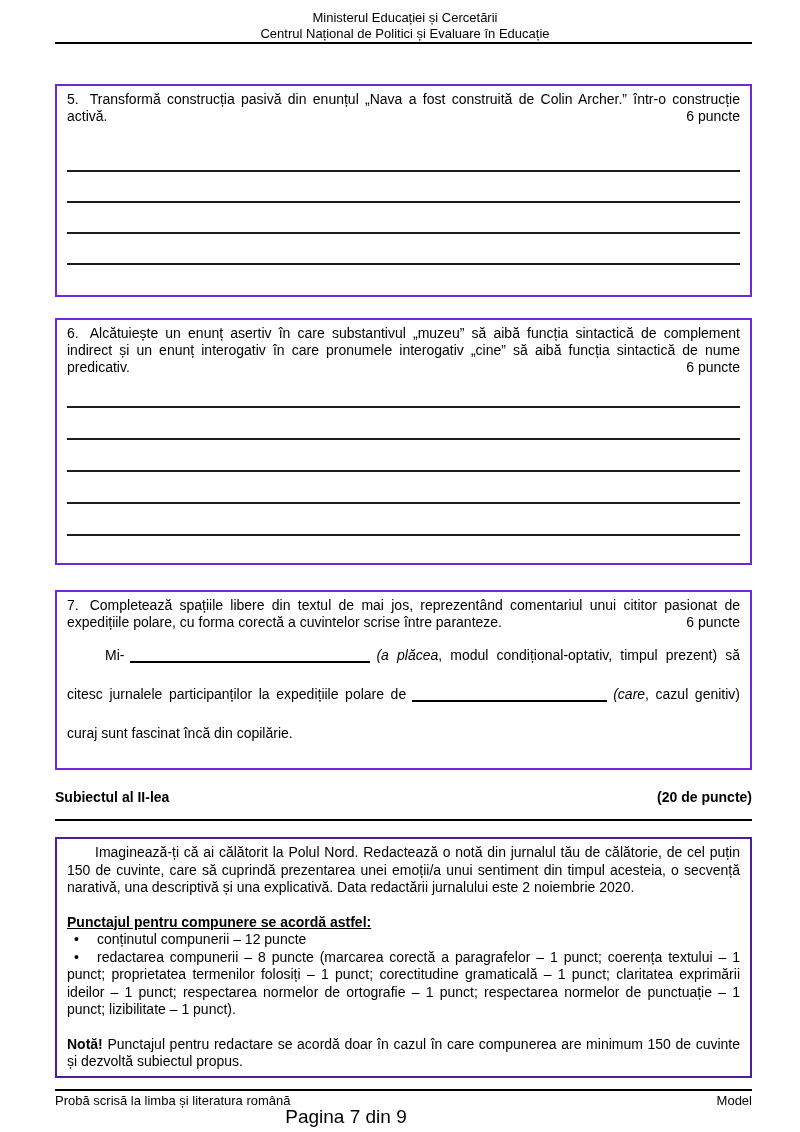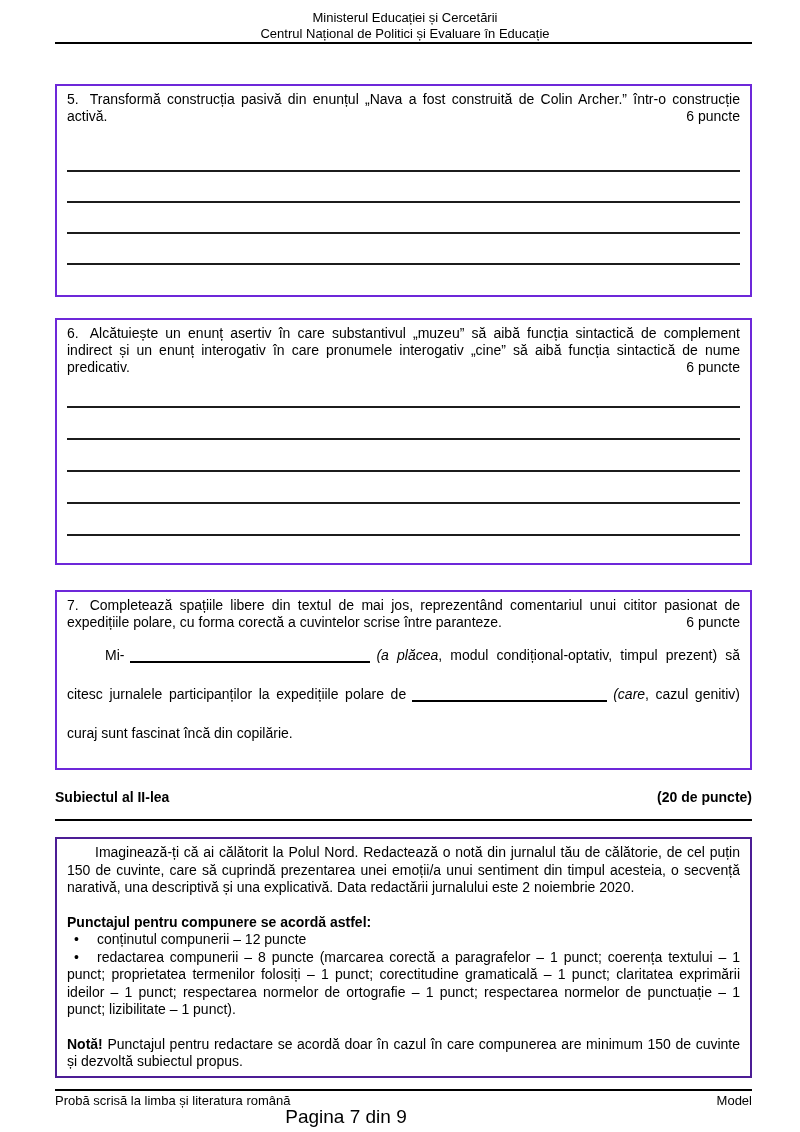--- a/index.html
+++ b/index.html
@@ -41,21 +41,21 @@
   .b { font-weight:bold;margin-top:48px; }
 
   
   .sec2-head { top:789px; left:55px; width:697px; display:flex; justify-content:space-between;
                font-weight:bold; line-height:17px; padding-bottom:13px; border-bottom:2px solid #000; }
 
   
   #sec2box { top:837px; height:241px; left:55px; width:697px; border:2px solid #4c1d95; padding:5px 10px 0 10px; }
   #sec2box p { text-align:justify; line-height:17.5px; }
   .task-p { text-indent:28px; }
-  .scoring-title { font-weight:bold; margin-top:17px; }
+  .scoring-title { font-weight:bold; margin-top:17px;text-decoration:underline; }
   .bullet-p .bullet { display:inline-block; width:30px; padding-left:7px; }
   .note-p { margin-top:17px; }
 
   
   .ftr-rule { top:1089px; left:55px; width:697px; border-top:2px solid #000; }
   .ftr-row  { top:1093px; left:55px; width:697px; display:flex; justify-content:space-between;
               font-size:13px; line-height:15px; }
   .ftr-page { top:1109px; left:0; width:692px; text-align:center; font-size:19px; line-height:15px; }
 </style>
 </head>

